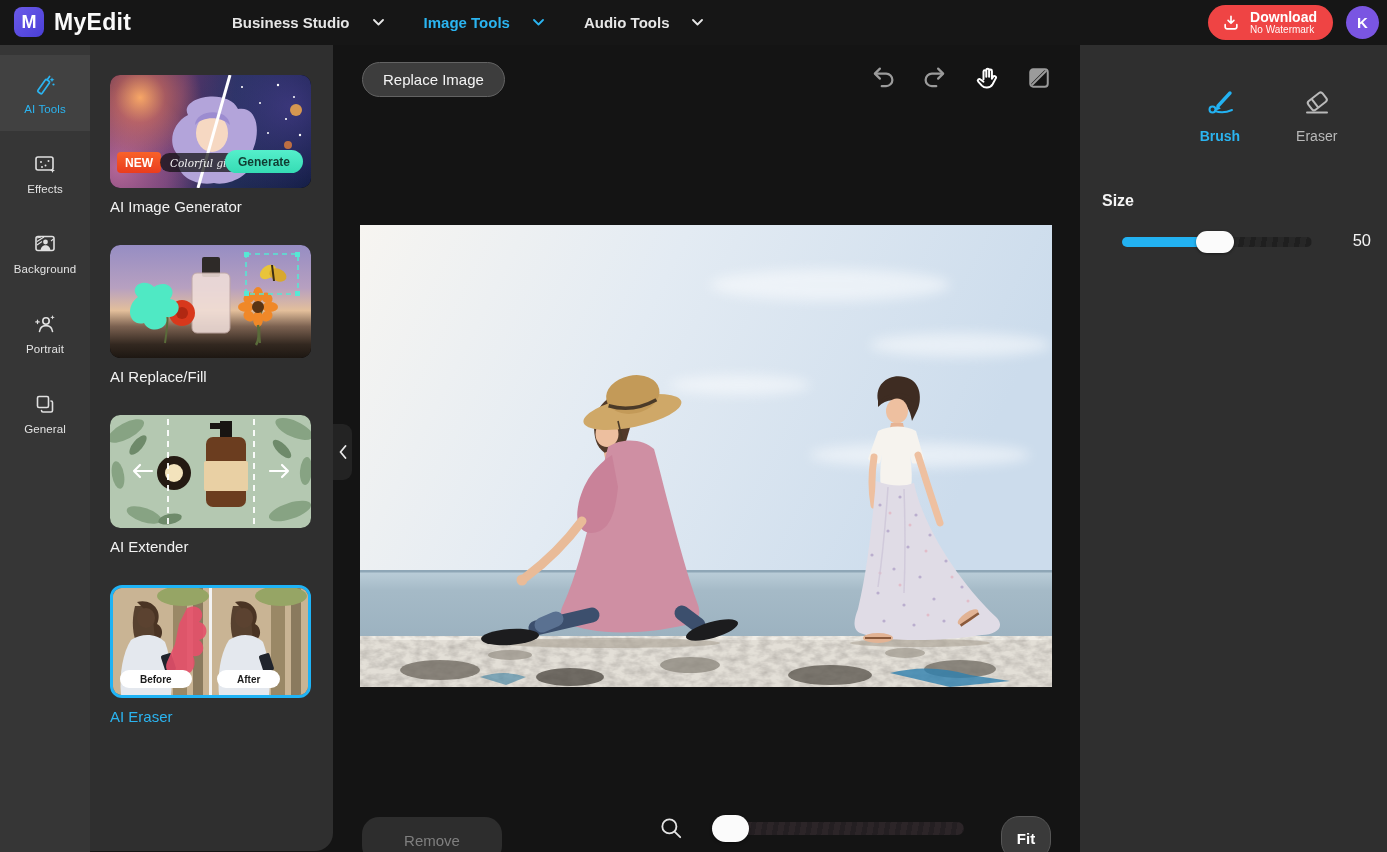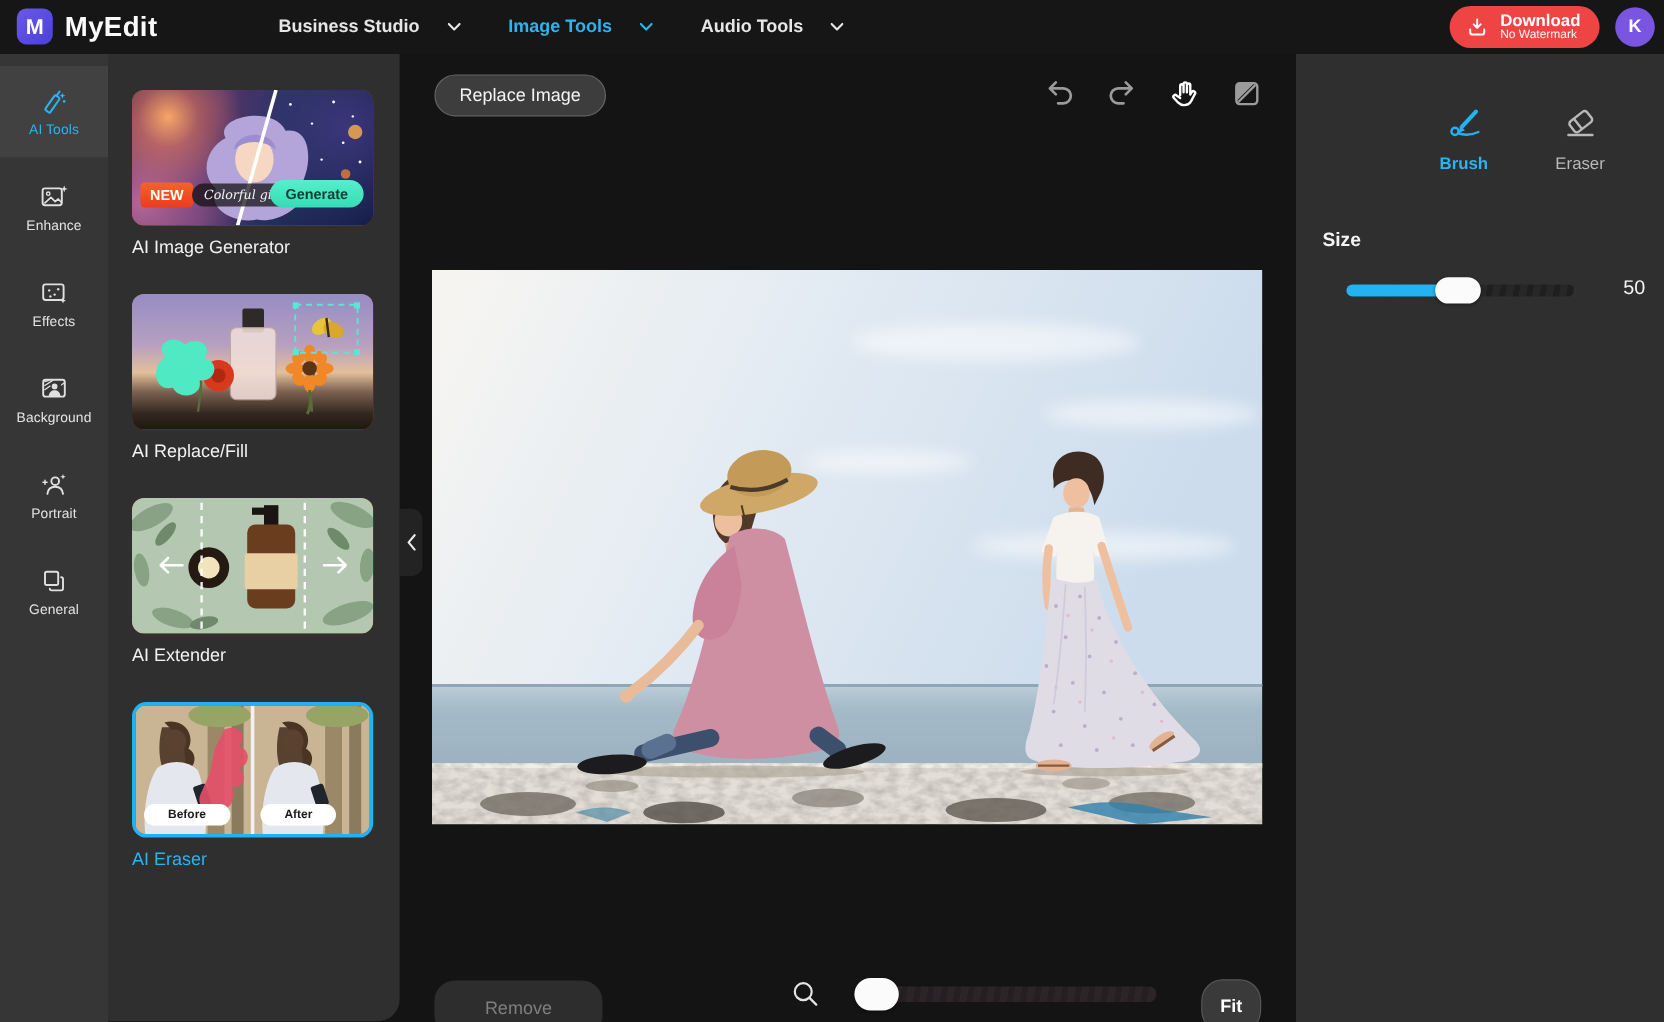--- a/index.html
+++ b/index.html
@@ -27,21 +27,21 @@
   .side-item { width:90px; height:76px; margin-bottom:4px; display:flex; flex-direction:column; align-items:center; justify-content:center; gap:6px; cursor:pointer; color:#e3e3e3; }
   .side-item.hl { background:#414141; }
   .side-item .lbl { font-size:11.5px; letter-spacing:.1px; }
   .side-item.active { color:#2bb4f0; }
   .side-item svg { display:block; }
   .sidebar { padding-top:10px; }
 
   
   .tools-panel { position:absolute; left:90px; top:45px; width:243px; height:806px; background:#2f2f2f; border-radius:0 0 18px 0; z-index:20; padding:30px 0 0 20px; }
   .tool-card-item { margin-bottom:27px; }
-  .tool-card { position:relative; width:201px; height:113px; border-radius:10px; overflow:hidden; cursor:pointer; background:#c2410c; }
+  .tool-card { position:relative; width:201px; height:113px; border-radius:10px; overflow:hidden; cursor:pointer; background:#000000; }
   .tool-card.selected { border:3px solid #1fb3f5; border-radius:12px; }
   .tool-card-label { margin-top:10px; font-size:15px; font-weight:500; color:#f2f2f2; height:20px; }
   .tool-card-label.selected { color:#2bb4f0; }
   .card-svg { position:absolute; inset:0; width:100%; height:100%; }
 
   .c1-bg { position:absolute; inset:0;
     background:
       radial-gradient(circle at 15% 20%, rgba(255,172,102,.95) 0%, rgba(232,122,92,.55) 13%, rgba(120,60,120,0) 32%),
       radial-gradient(circle at 4% 82%, rgba(198,112,162,.85) 0%, rgba(198,112,162,0) 38%),
       radial-gradient(circle at 90% 28%, rgba(86,70,160,.55) 0%, rgba(86,70,160,0) 46%),
@@ -135,29 +135,20 @@
 
   <div class="sidebar">
     <div class="side-item hl active">
       <svg width="26" height="26" viewBox="0 0 26 26">
           <rect x="9.6" y="8.2" width="5" height="15" rx="1.2" transform="rotate(35 12 15)" fill="none" stroke="#2bb4f0" stroke-width="1.7"></rect>
           <line x1="15.2" y1="8.8" x2="17.6" y2="5.4" stroke="#2bb4f0" stroke-width="1.7" stroke-linecap="round"></line>
           <path d="M20 6.2 L20.7 8 L22.5 8.7 L20.7 9.4 L20 11.2 L19.3 9.4 L17.5 8.7 L19.3 8 Z" fill="#2bb4f0"></path>
           <circle cx="21.5" cy="13.5" r="1.1" fill="#2bb4f0"></circle>
         </svg>
       <span class="lbl">AI Tools</span>
-    </div>
-    <div class="side-item">
-      <svg width="26" height="26" viewBox="0 0 26 26">
-          <rect x="3.5" y="6" width="16" height="14" rx="2" fill="none" stroke="#e0e0e0" stroke-width="1.6"></rect>
-          <circle cx="8.2" cy="10.4" r="1.4" fill="none" stroke="#e0e0e0" stroke-width="1.2"></circle>
-          <path d="M5 18.5 L10.5 13.5 L14 17 L16.5 14.8 L19.5 18" fill="none" stroke="#e0e0e0" stroke-width="1.4" stroke-linejoin="round"></path>
-          <path d="M21.5 3.5 L22.3 5.6 L24.4 6.4 L22.3 7.2 L21.5 9.3 L20.7 7.2 L18.6 6.4 L20.7 5.6 Z" fill="#e0e0e0"></path>
-        </svg>
-      <span class="lbl">Enhance</span>
     </div>
     <div class="side-item">
       <svg width="26" height="26" viewBox="0 0 26 26">
           <rect x="4" y="6" width="17" height="13" rx="2" fill="none" stroke="#e0e0e0" stroke-width="1.6"></rect>
           <circle cx="9" cy="11" r="1" fill="#e0e0e0"></circle>
           <circle cx="13.5" cy="14.5" r="1" fill="#e0e0e0"></circle>
           <circle cx="16.5" cy="10" r="1" fill="#e0e0e0"></circle>
           <circle cx="10" cy="16" r="1" fill="#e0e0e0"></circle>
           <path d="M20.5 17 L21.2 18.8 L23 19.5 L21.2 20.2 L20.5 22 L19.8 20.2 L18 19.5 L19.8 18.8 Z" fill="#e0e0e0"></path>
         </svg>

